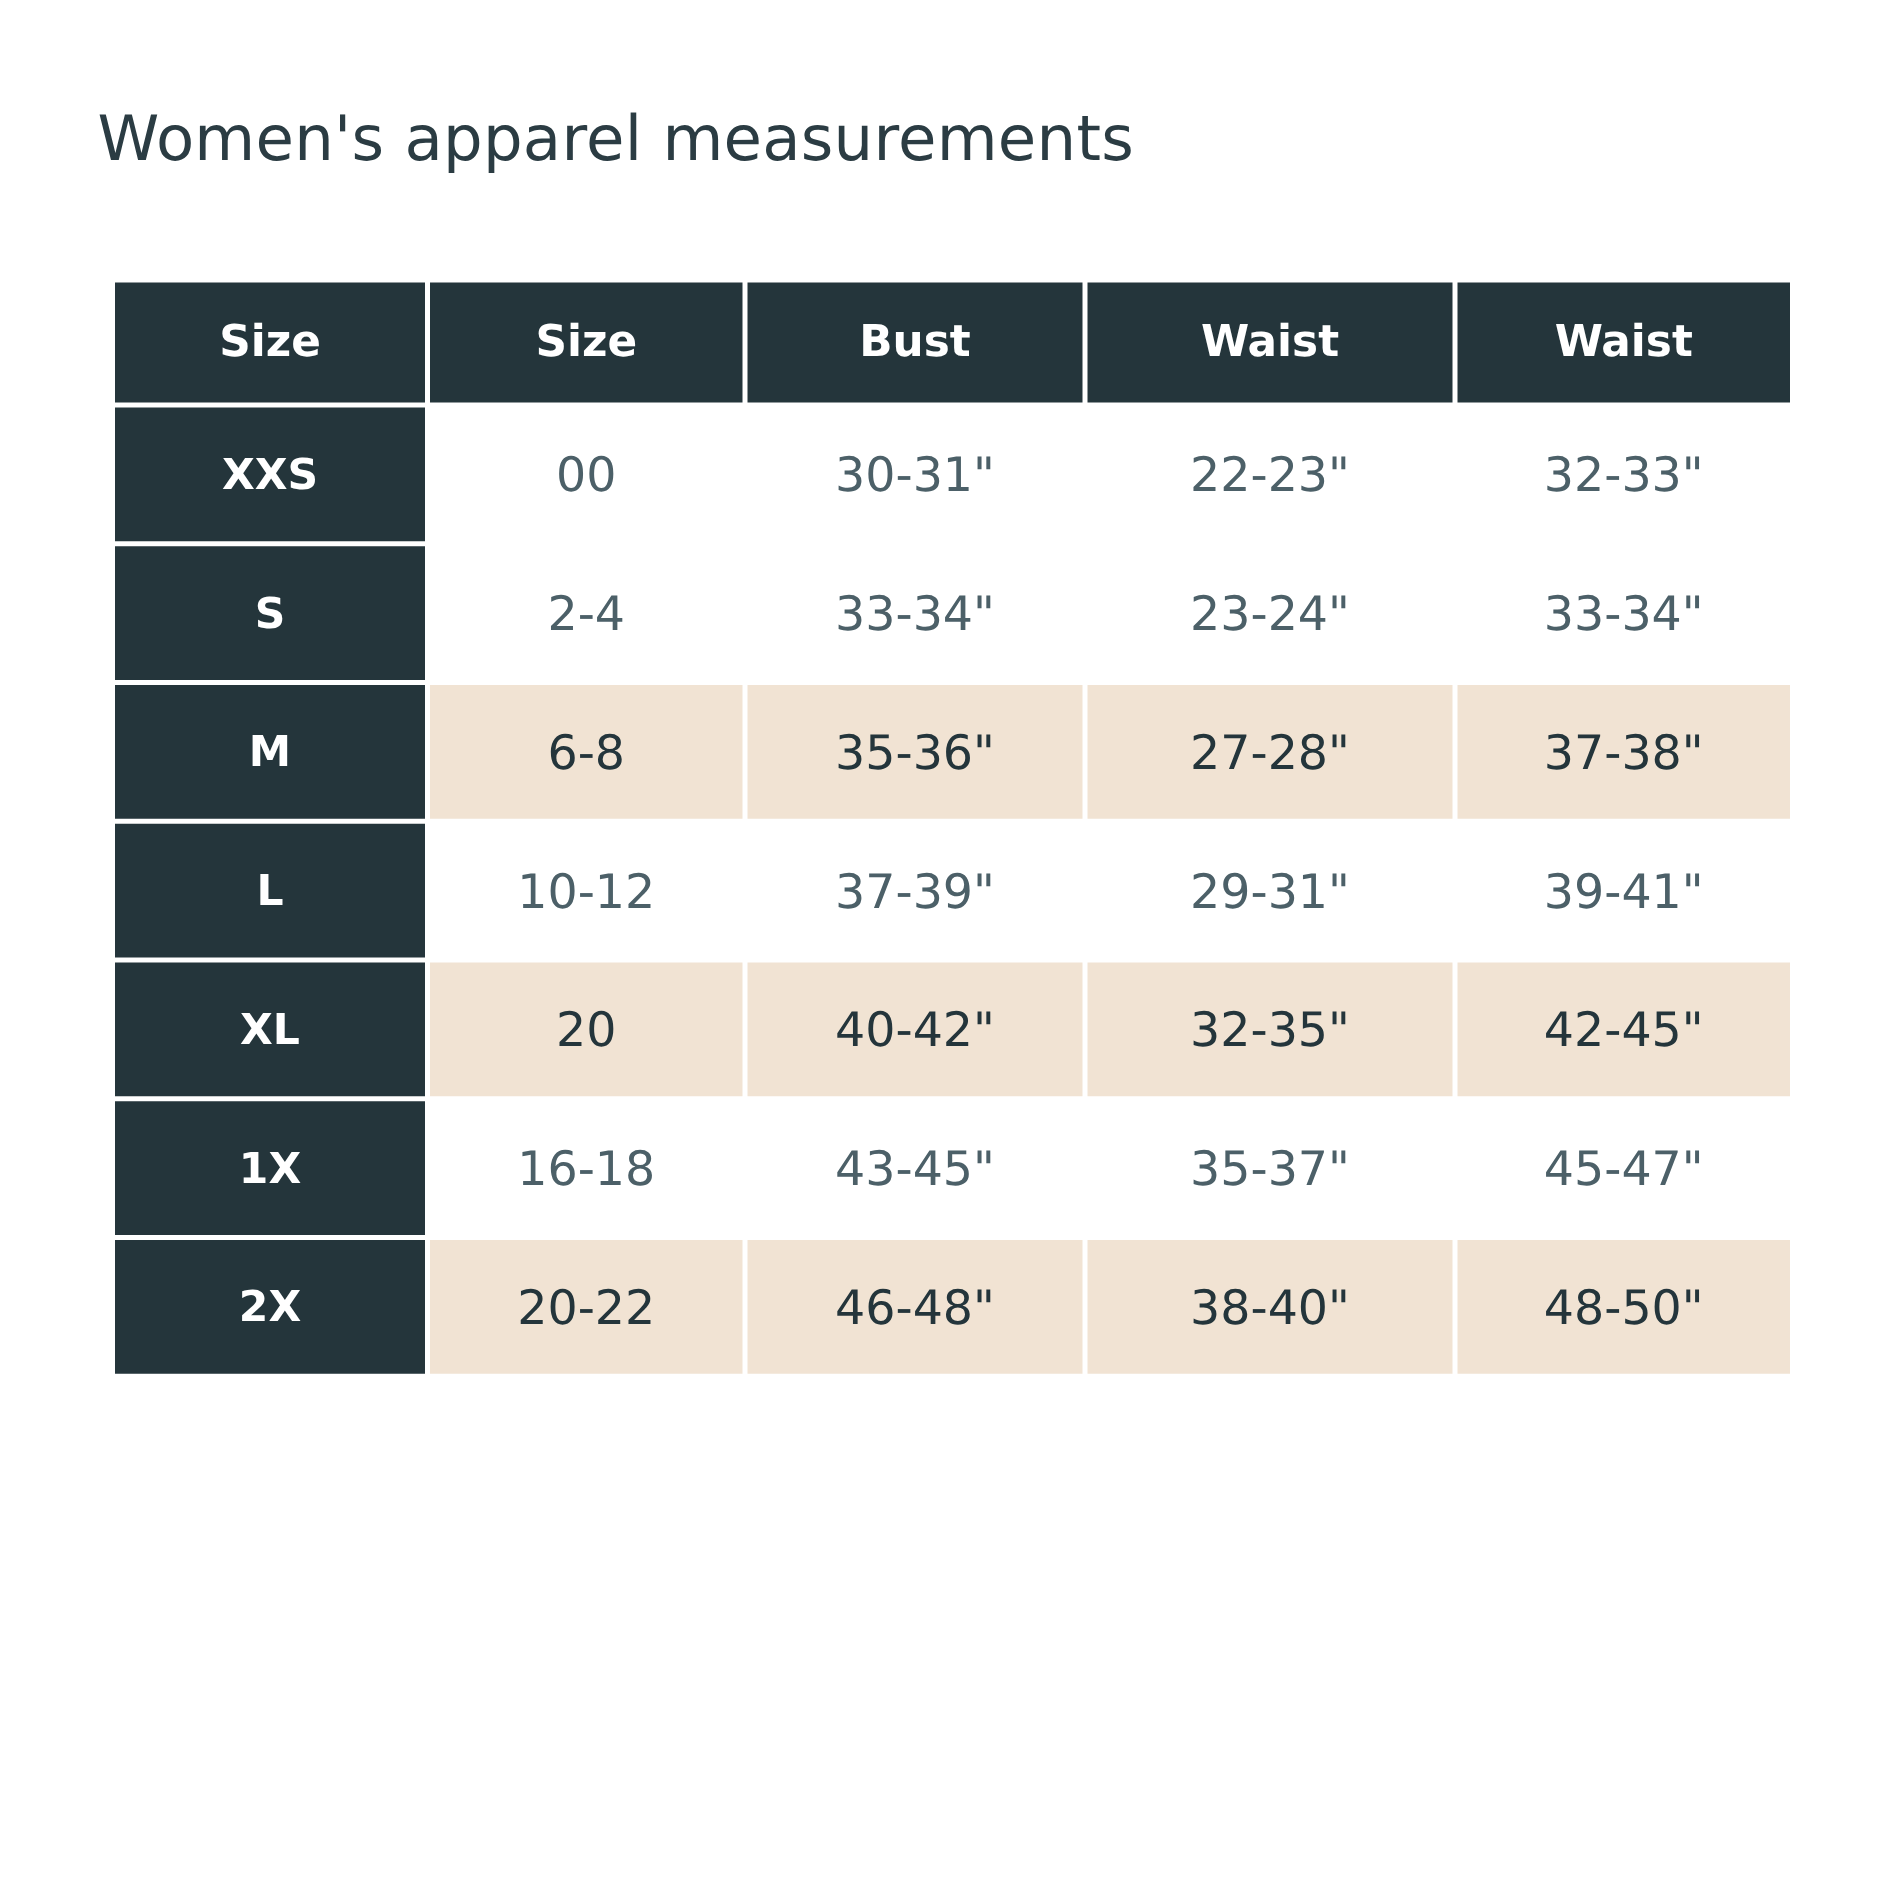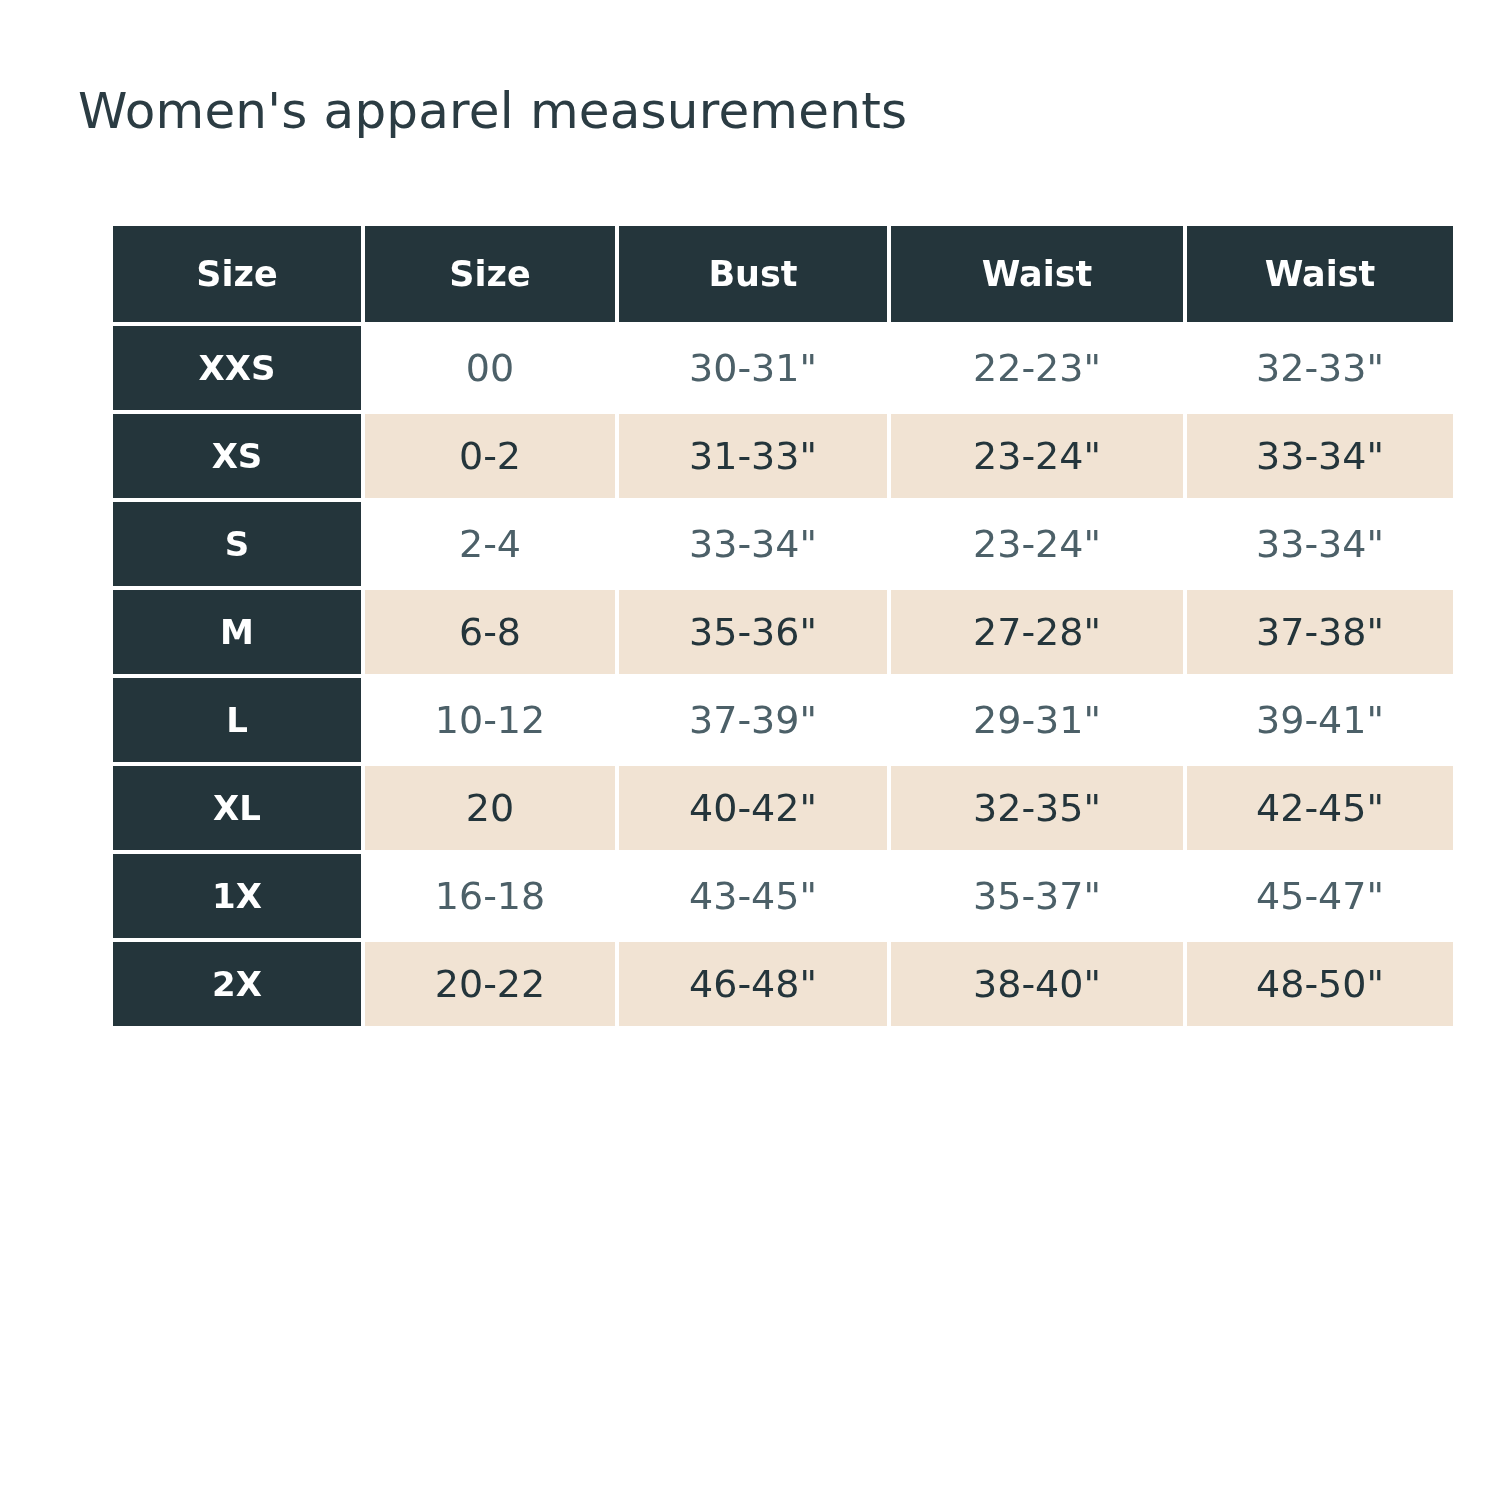--- a/index.html
+++ b/index.html
@@ -26,34 +26,34 @@
     left: 78px;
     top: 82px;
     font-size: 50px;
     font-weight: 400;
     color: #2b3c43;
     letter-spacing: 0.2px;
     white-space: nowrap;
   }
   table.size-chart {
     position: absolute;
-    left: 109px;
+    left: 88px;
     top: 222px;
     width: 1332px;
     border-collapse: separate;
     border-spacing: 4px 4px;
     table-layout: fixed;
   }
   table.size-chart th,
   table.size-chart td {
     padding: 0;
     margin: 0;
     text-align: center;
     vertical-align: middle;
-    height: 84px;
+    height: 107px;
   }
   table.size-chart thead th {
     background: #24353b;
     color: #ffffff;
     font-size: 35px;
     font-weight: bold;
     height: 96px;
   }
   td.size-label {
     background: #24353b;
@@ -104,27 +104,20 @@
       </tr>
     </thead>
     <tbody>
       <tr>
         <td class="size-label">XXS</td>
         <td class="data">00</td>
         <td class="data">30-31"</td>
         <td class="data">22-23"</td>
         <td class="data">32-33"</td>
       </tr>
-      <tr class="alt">
-        <td class="size-label">XS</td>
-        <td class="data">0-2</td>
-        <td class="data">31-33"</td>
-        <td class="data">23-24"</td>
-        <td class="data">33-34"</td>
-      </tr>
       <tr>
         <td class="size-label">S</td>
         <td class="data">2-4</td>
         <td class="data">33-34"</td>
         <td class="data">23-24"</td>
         <td class="data">33-34"</td>
       </tr>
       <tr class="alt">
         <td class="size-label">M</td>
         <td class="data">6-8</td>

